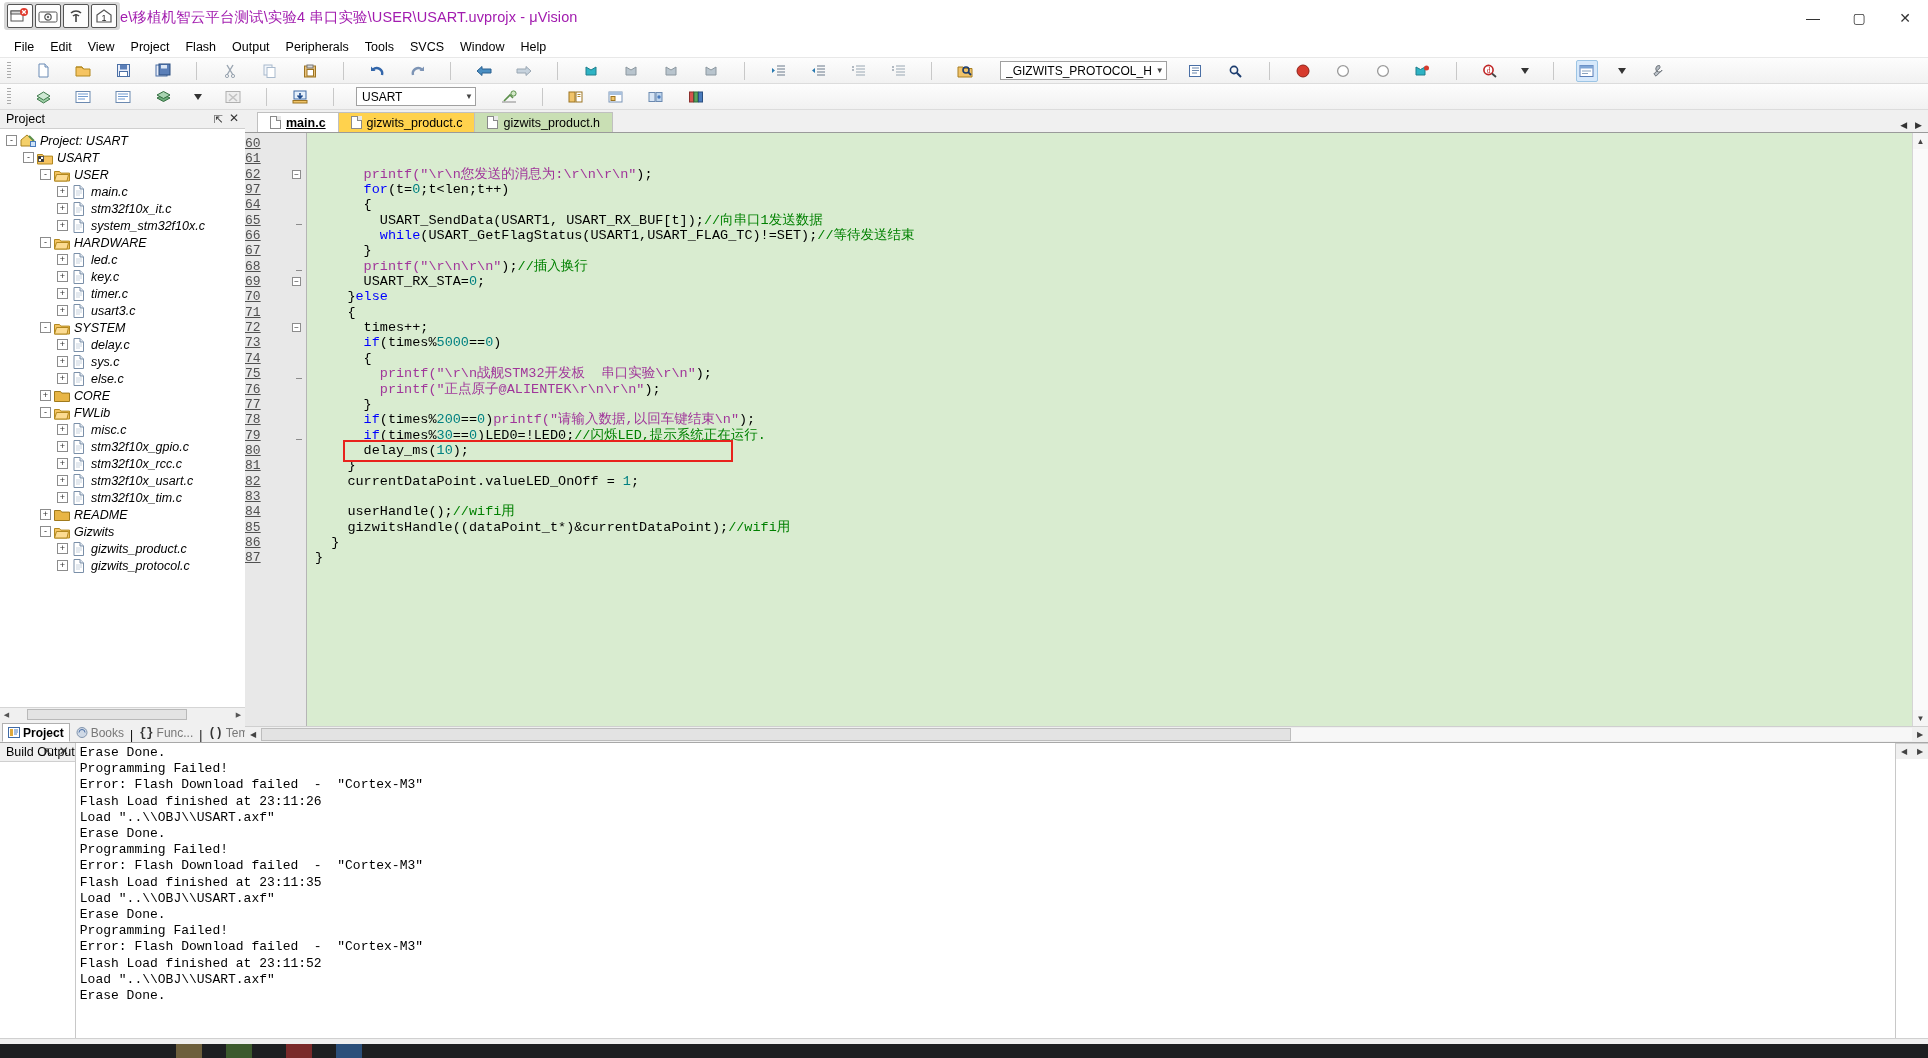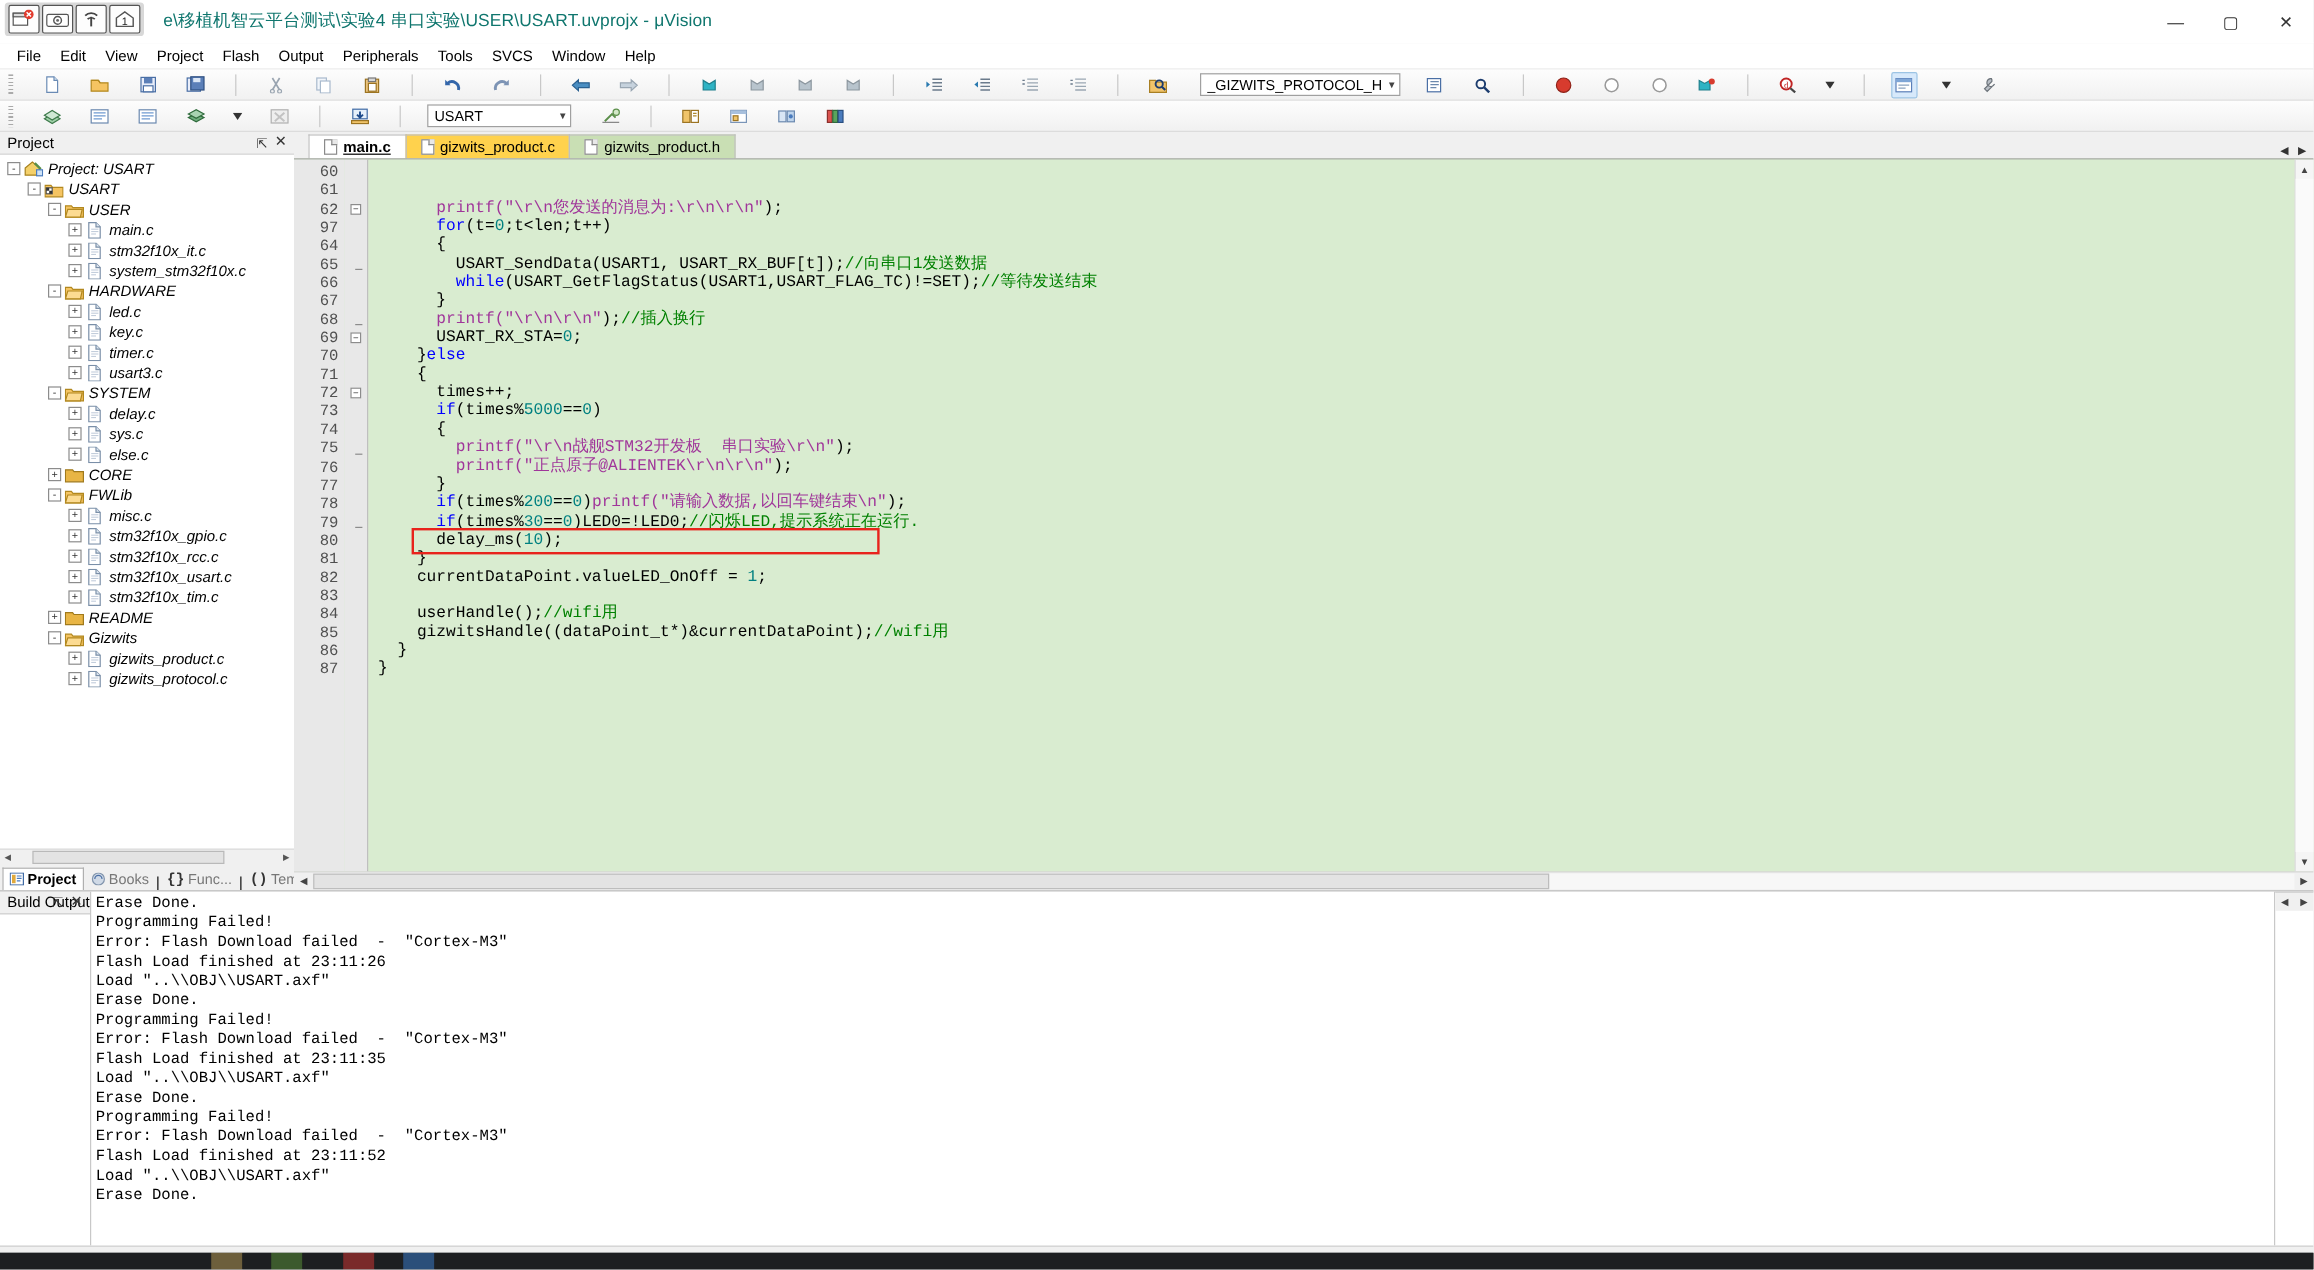--- a/index.html
+++ b/index.html
@@ -26,25 +26,24 @@
     position:absolute; left:4px; top:2px;
     display:flex; align-items:center; gap:2px;
     background:#d8d8d8; border-radius:3px; padding:2px 3px;
     z-index: 5;
   }
   .ticon { width:26px; height:24px; display:flex; align-items:center; justify-content:center;
            background:#fdfdfd; border:1.5px solid #555; border-radius:2px; position:relative; }
   .ticon svg { display:block; }
   .title-text {
     margin-left: 120px;
-    color: #0f766e;
+    color: #a21caf;
     font-size: 14.5px;
     white-space: nowrap;
     letter-spacing: 0.1px;
-    padding-left: 16px;
   }
   .win-btns { position:absolute; right:0; top:0; height:36px; display:flex; }
   .win-btn { width:46px; height:36px; display:flex; align-items:center; justify-content:center; color:#333; font-size:14px; }
 
   
   .menubar {
     height: 22px; min-height:22px;
     background: #ffffff;
     display: flex; align-items: center;
     padding-left: 6px;
@@ -117,22 +116,22 @@
   .etab.active .etab-label { font-weight:bold; text-decoration:underline; }
   .etab.yellow  { background:#ffd24d; color:#000; }
   .etab.green   { background:#c9dfb4; color:#000; }
   .etab .dogear { width:11px; height:13px; background:#fff; border:1px solid #8a8a8a; position:relative; flex:none; }
   .etab .dogear::after { content:''; position:absolute; right:-1px; top:-1px; width:4px; height:4px;
                          background:#e8e8e8; border-left:1px solid #8a8a8a; border-bottom:1px solid #8a8a8a; }
   .tab-nav { position:absolute; right:6px; bottom:2px; display:flex; gap:8px; font-size:9px; color:#333; }
 
   .code-wrap { flex:1; display:flex; min-height:0; background:#d9ecd0; border-top:1px solid #9a9a9a; position:relative; }
   .gutter { width:42px; min-width:42px; background:#e8e8e8; color:#505050;
-            font-family:"Liberation Mono", monospace; font-size:13px; text-align:right;
-            padding-top:3px; padding-right:5px; user-select:none; }
+            font-family:"Liberation Mono", monospace; font-size:13px; 
+            padding-top:3px; padding-right:5px; user-select:none;text-decoration:underline; }
   .foldcol { width:20px; min-width:20px; background:#e8e8e8; border-right:1px solid #b5b5b5;
              padding-top:3px; position:relative; }
   .gline { height:15.35px; line-height:15.35px; }
   .fold { height:15.35px; display:flex; align-items:center; justify-content:center; }
   .foldbox { width:9px; height:9px; border:1px solid #8c8c8c; background:#fff;
              font-size:8px; line-height:7px; text-align:center; color:#333; }
   .foldend { width:6px; height:1px; background:#8c8c8c; margin-left:4px; align-self:flex-end; margin-bottom:3px; }
   .code {
     flex:1; background:#d9ecd0; font-family:"Liberation Mono", monospace; font-size:13.5px;
     padding-top:3px; padding-left:8px; white-space:pre; overflow:hidden; position:relative;

